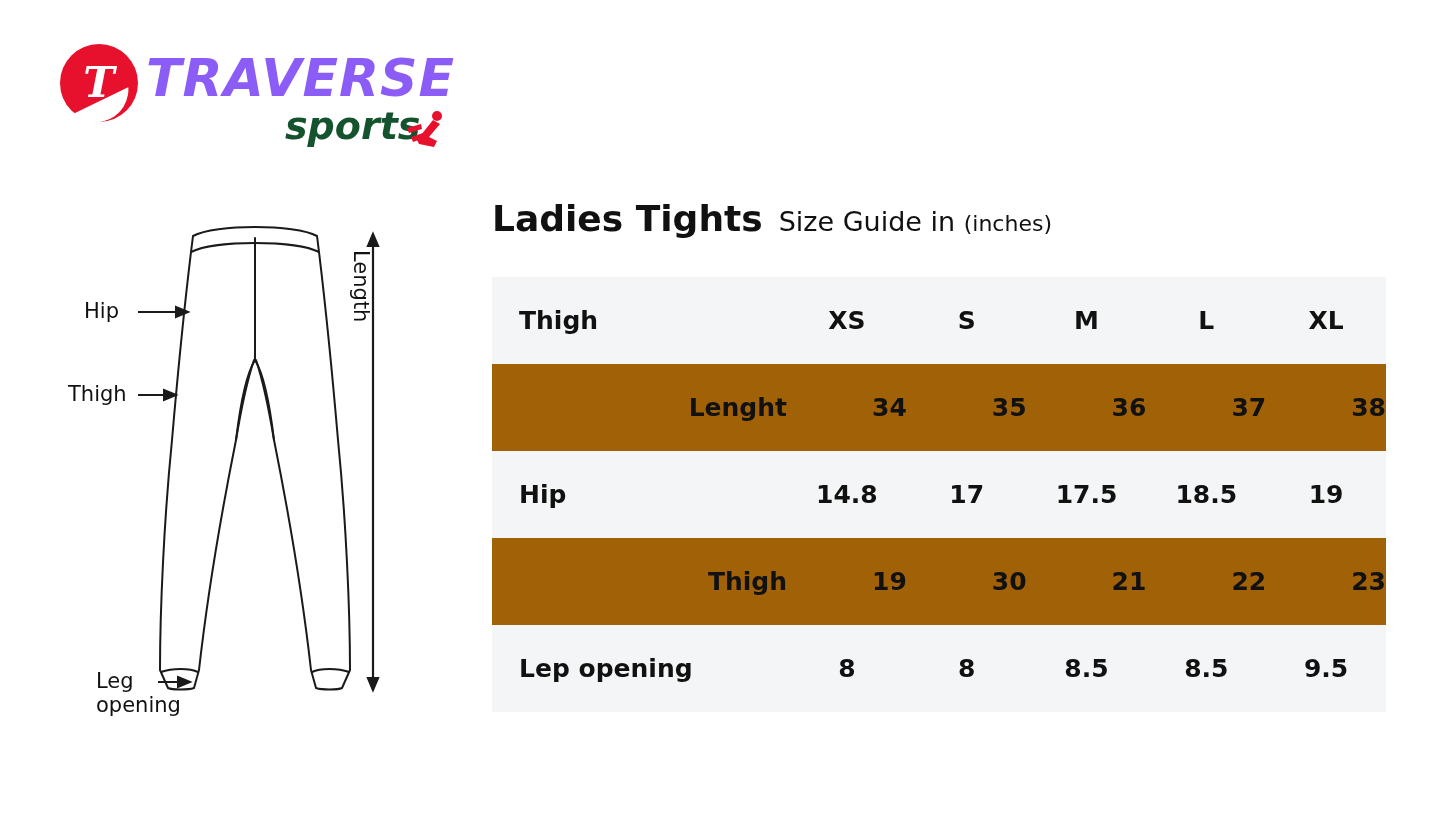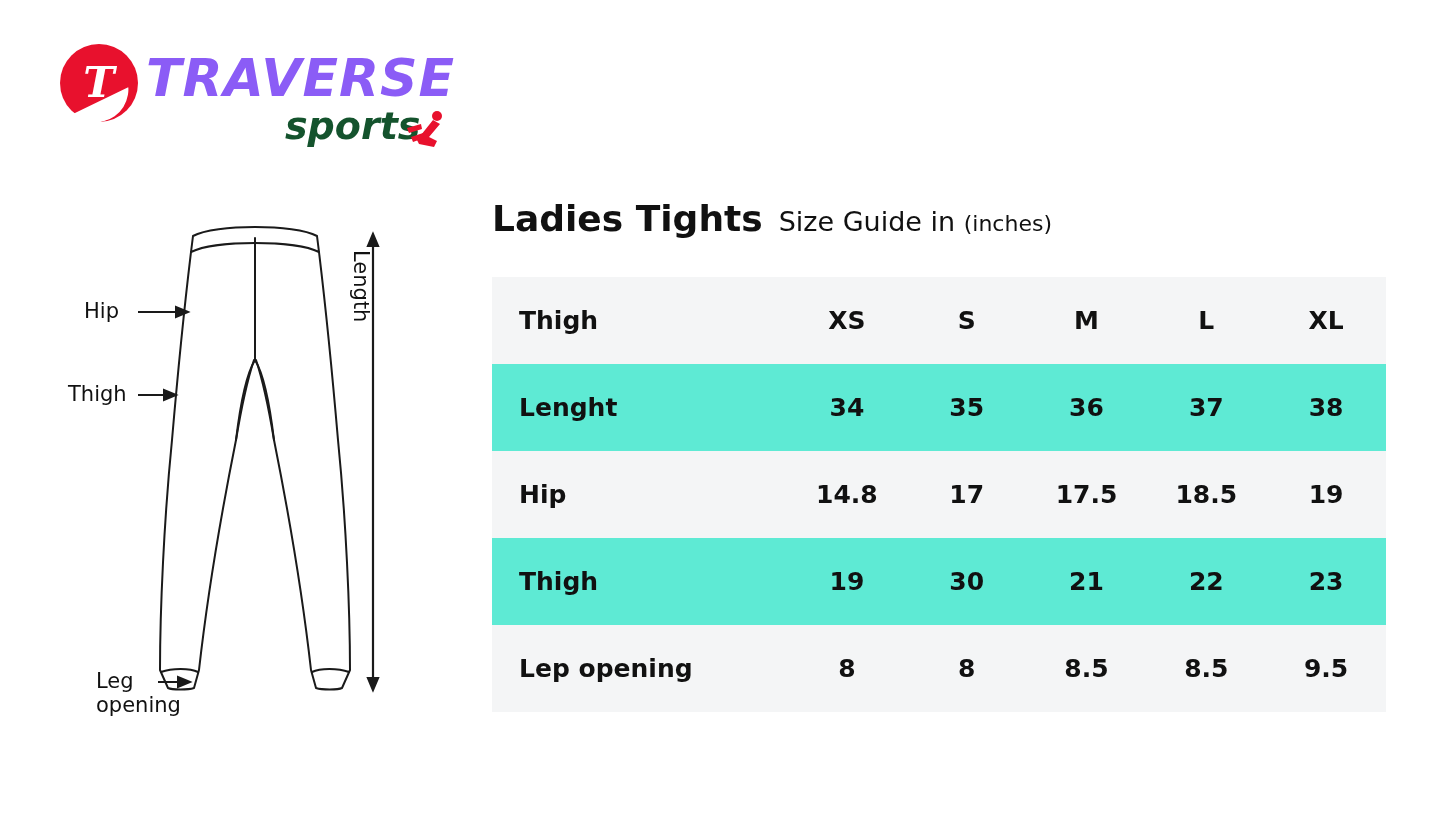--- a/index.html
+++ b/index.html
@@ -158,21 +158,22 @@
   }
   th.rowhead, td.rowhead {
     text-align: left;
     padding-left: 27px;
     width: 268px;
   }
   tr.shade th, tr.shade td {
     background: #f4f5f6;
   }
   tr.plain th, tr.plain td {
-    background: #5eead4;
+    background: #a16207;
+    text-align: right;
   }
 </style>
 </head>
 <body>
 
 <div id="logo">
   <div id="logo-mark">
     <div id="logo-mark-letter">T</div>
     <div id="logo-mark-swoosh"></div>
   </div>

